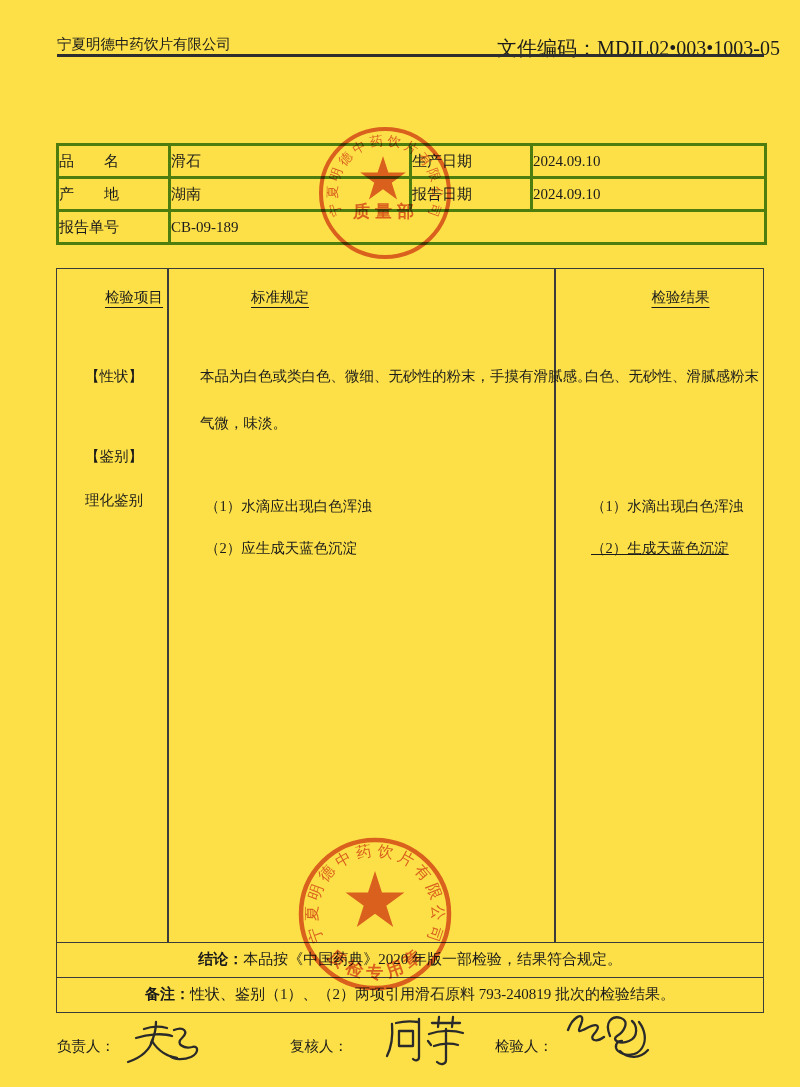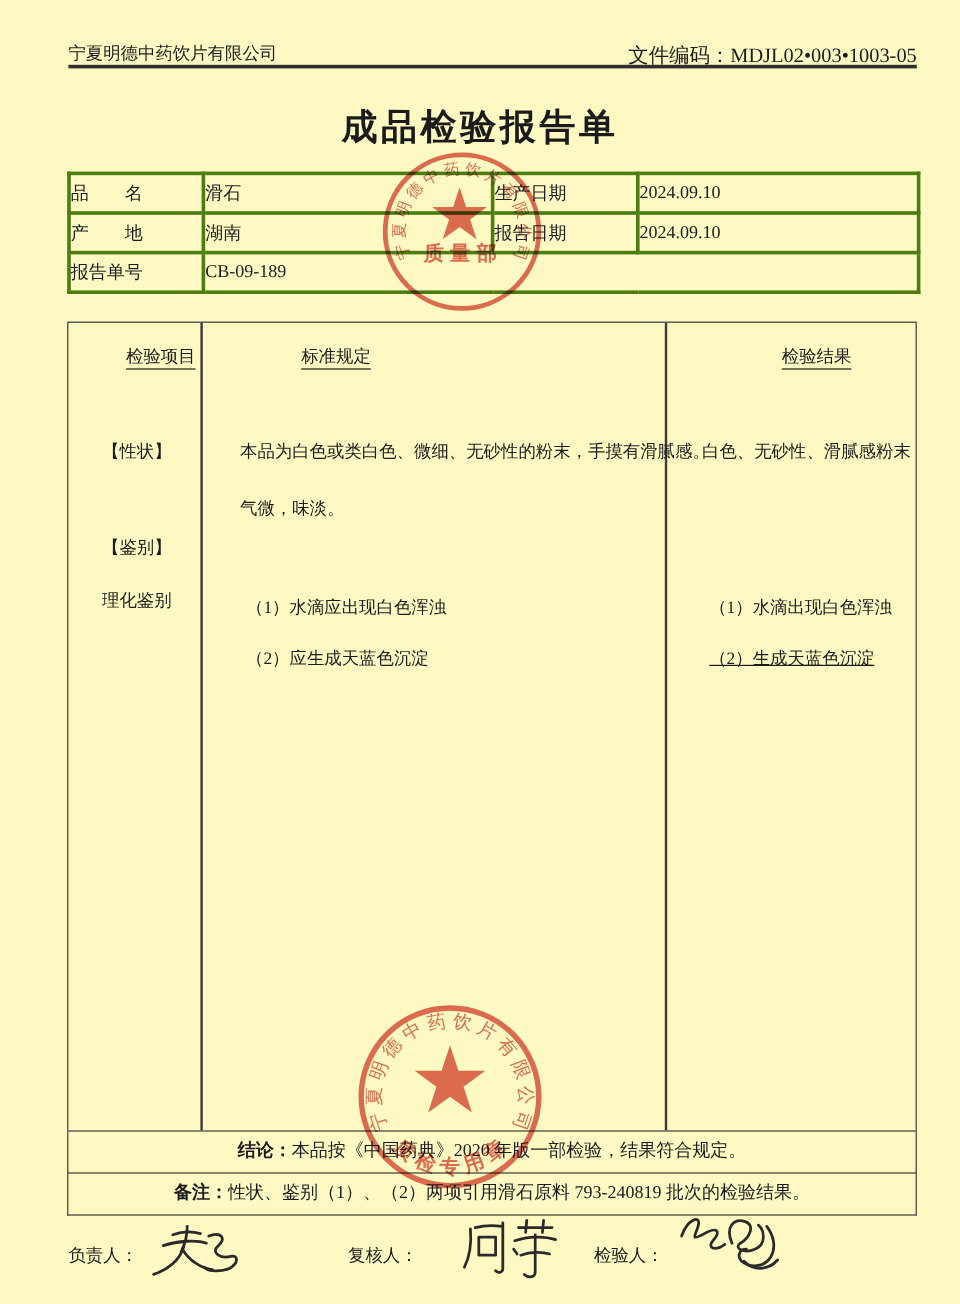--- a/index.html
+++ b/index.html
@@ -1,24 +1,24 @@
 <!DOCTYPE html>
 <html><head>
 <meta charset="utf-8">
 <style>
   html,body{margin:0;padding:0;background:#ffffff;}
   .page{
-    position:relative;width:800px;height:1087px;background:#fef9c3;
+    position:relative;width:800px;height:1087px;background:#fde047;
     font-family:"Liberation Serif","DejaVu Serif",serif;color:#1b1b1b;overflow:hidden;
   }
   .abs{position:absolute;}
   .nowrap{white-space:nowrap;}
   
   .hdr-left{left:57px;top:35px;font-size:14.5px;}
-  .hdr-right{right:36px;top:35px;font-size:17px;}
+  .hdr-right{right:20px;top:35px;font-size:20px;}
   .hdr-rule{left:57px;top:54px;width:707px;height:2.5px;background:#2e2e2e;}
   
   .title{left:0;right:0;top:86px;text-align:center;font-size:30px;font-weight:bold;letter-spacing:3px;}
   
   table.info{position:absolute;left:56px;top:143px;border-collapse:collapse;table-layout:fixed;width:708px;}
   table.info td{border:3px solid #4d7c0f;height:30px;font-size:15px;vertical-align:middle;padding:0;}
   td.lab{padding-left:8px;}
   td.val1{padding-left:15px;}
   td.val2{padding-left:8px;}
   
@@ -40,21 +40,20 @@
 </style>
 </head>
 <body>
 
 <div class="page">
 
   <div class="abs hdr-left nowrap">宁夏明德中药饮片有限公司</div>
   <div class="abs hdr-right nowrap"><span>文件编码：</span><span>MDJL02•003•1003-05</span></div>
   <div class="abs hdr-rule"></div>
 
-  <div class="abs title">成品检验报告单</div>
 
   <table class="info">
     <colgroup>
         <col style="width:112px">
         <col style="width:241px">
         <col style="width:121px">
         <col style="width:234px">
       </colgroup>
     <tbody>
         <tr>

